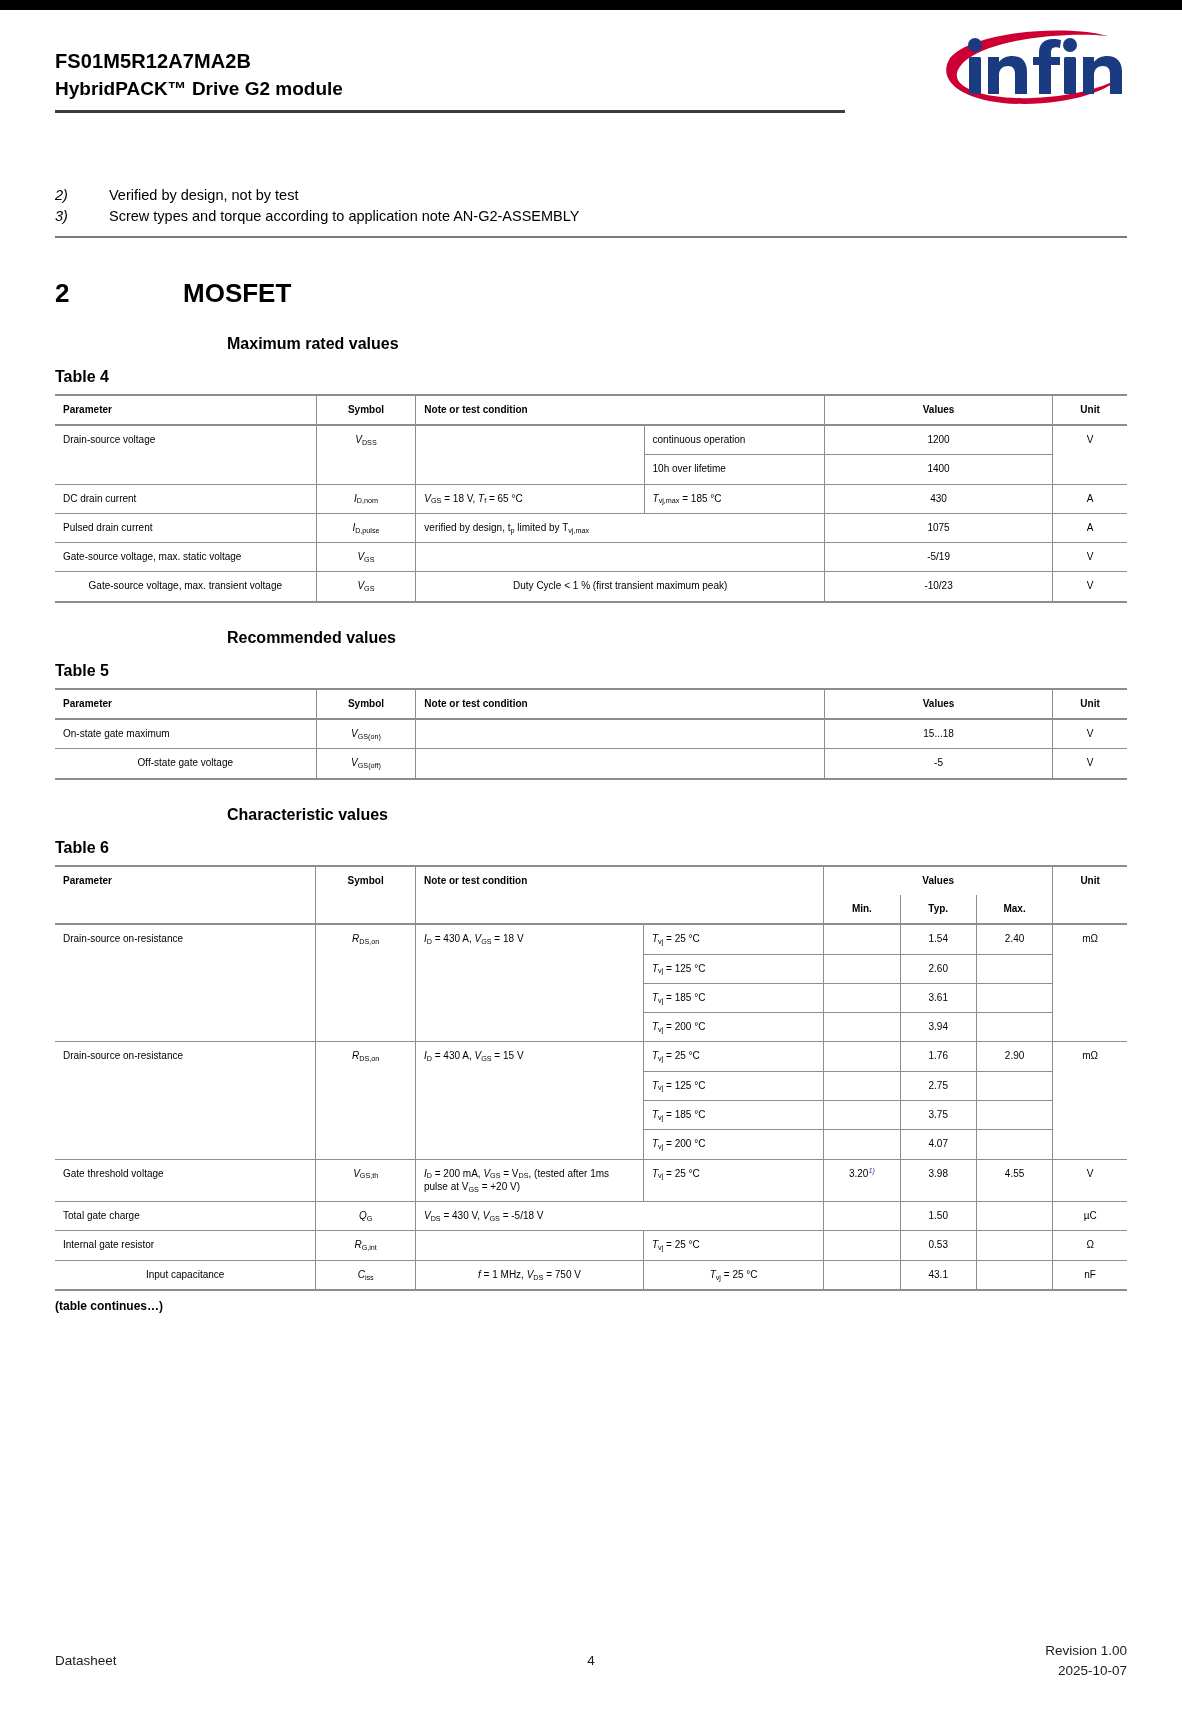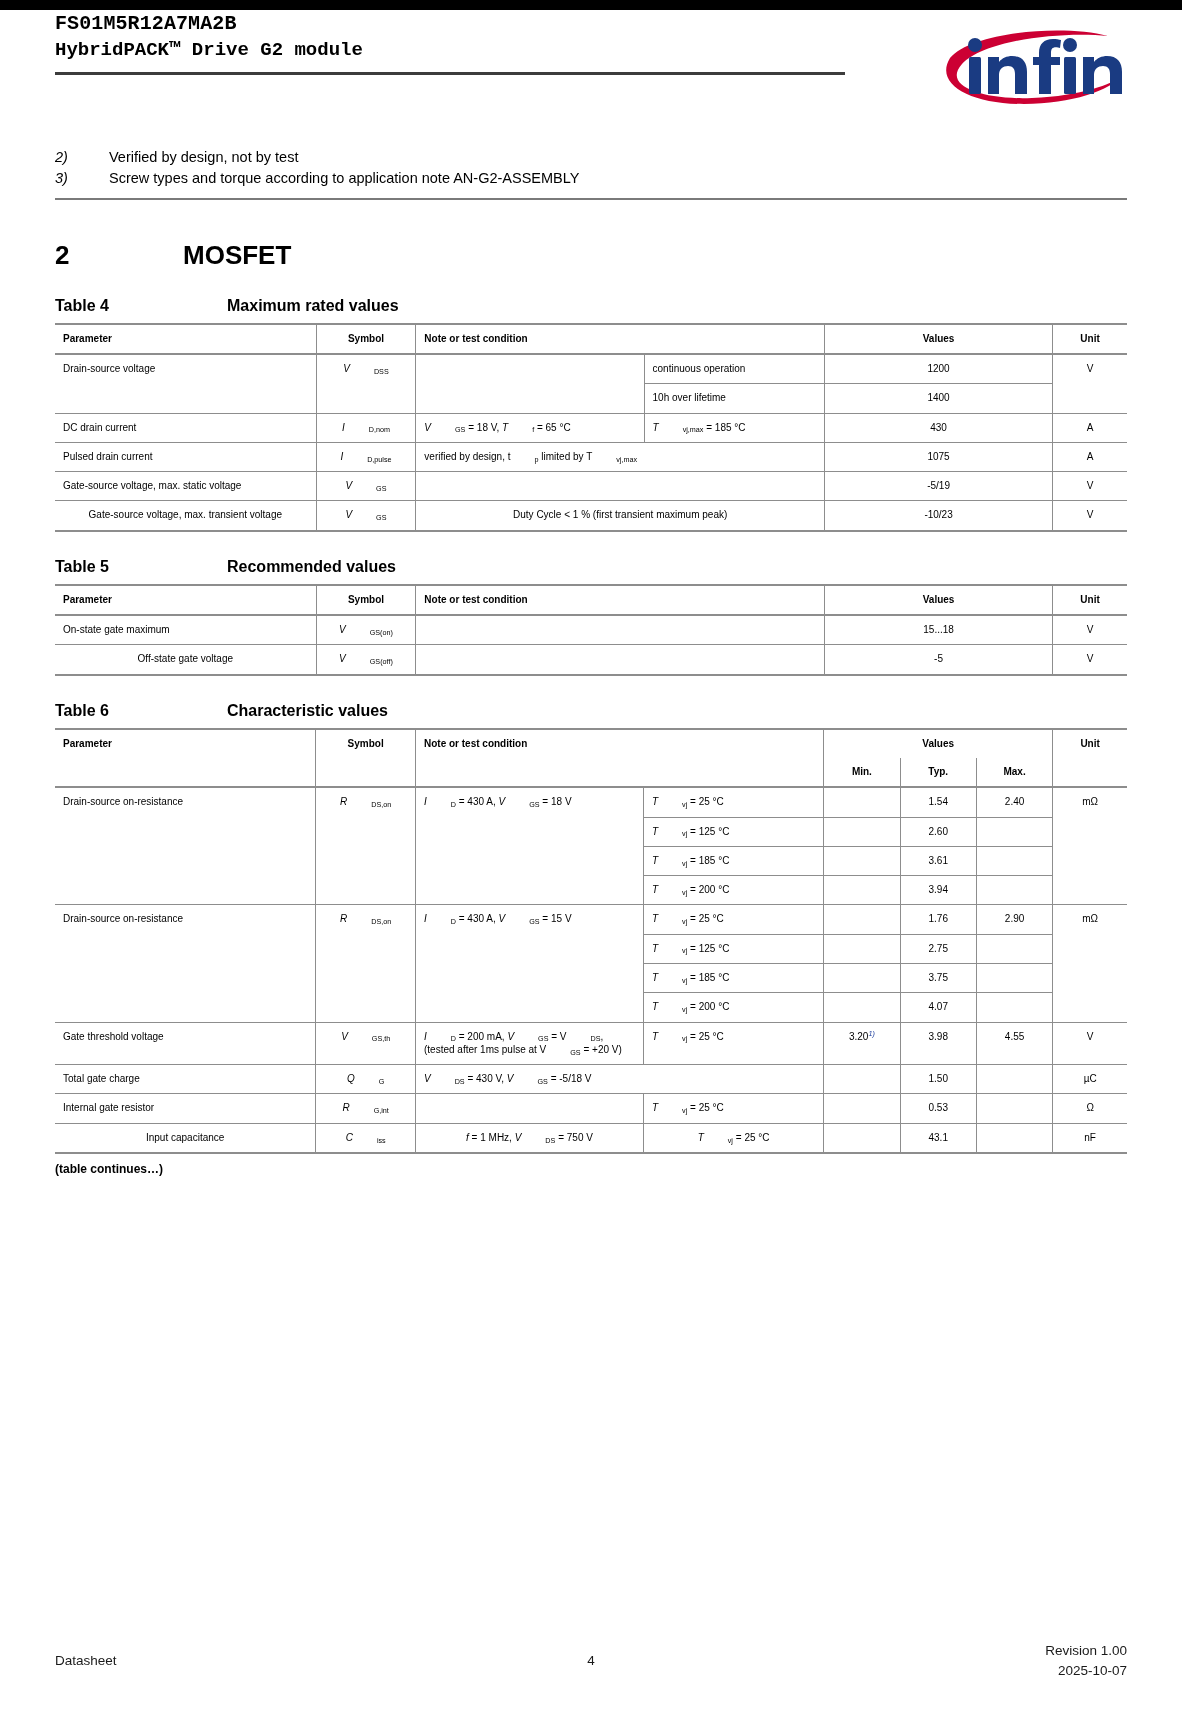--- a/index.html
+++ b/index.html
@@ -31,21 +31,21 @@
     top: 10px;
     left: 0;
     width: 1182px;
     padding: 0 55px;
     box-sizing: border-box;
   }
 
   
   .doc-header {
     position: relative;
-    font-family: Liberation Mono, monospace;
+    padding-top: 38px;
   }
   .doc-title {
     font-size: 20px;
     font-weight: bold;
     letter-spacing: 0.1px;
     line-height: 1.35;
   }
   .doc-subtitle {
     font-size: 19px;
     font-weight: bold;
@@ -104,21 +104,21 @@
   .section-num { width: 128px; flex: 0 0 128px; }
 
   
   .table-caption {
     display: flex;
     font-size: 16px;
     font-weight: bold;
     margin-top: 26px;
     margin-bottom: 8px;
   }
-  .caption-label { width: 172px; flex: 0 0 172px; }
+  .caption-label { width: 172px; flex: 0 0 172px; margin-top: 33px; }
 
   
   table.dt {
     width: 100%;
     border-collapse: collapse;
     font-size: 10px;
     table-layout: fixed;
   }
   table.dt td, table.dt th {
     border-top: 1.2px solid #8d8d8d;
@@ -160,21 +160,20 @@
   .t6 .c-note  { width: 215px; }
   .t6 .c-note2 { width: 170px; }
   .t6 .c-mtm   { width: 72px; }
   .t6 .c-unit  { width: 70px; }
 
   sub {
     font-size: 0.72em;
     vertical-align: baseline;
     position: relative;
     bottom: -0.25em;
-    margin-left: 24px;
   }
   sup {
     font-size: 0.72em;
     vertical-align: baseline;
     position: relative;
     top: -0.45em;
   }
   .it { font-style: italic; }
   .fn-ref { color: #1f3f9e; font-style: italic; }
 

